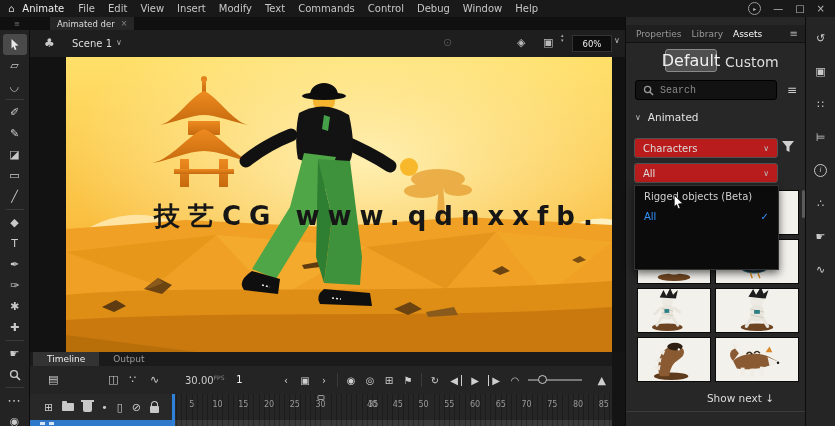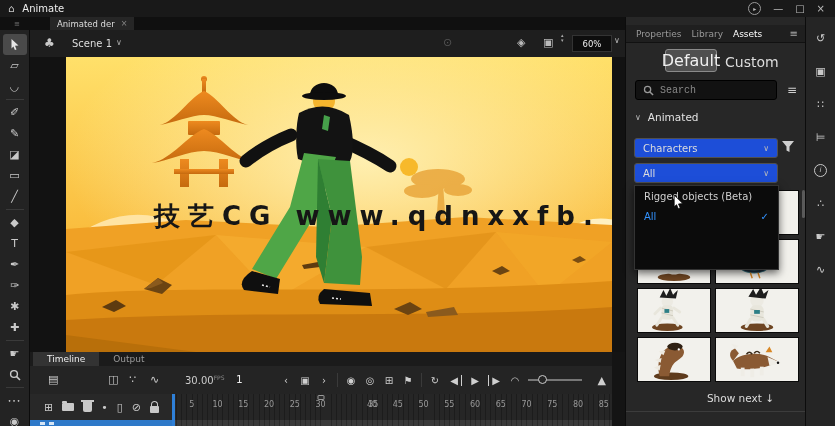--- a/index.html
+++ b/index.html
@@ -49,21 +49,21 @@
   #assets-menu{position:absolute;right:8px;top:11px;font-size:10px;color:#aaa;}
   #default-btn{position:absolute;left:39px;top:32px;width:50px;height:21px;background:#4f4f4f;border:1px solid #8a8a8a;
                border-radius:3px;color:#f0f0f0;font-size:16px;display:flex;align-items:center;justify-content:center;}
   #custom-btn{position:absolute;left:99px;top:37px;font-size:14px;color:#ddd;}
   #search-box{position:absolute;left:9px;top:63px;width:142px;height:20px;background:#121212;border:1px solid #000;
               border-radius:3px;display:flex;align-items:center;gap:6px;padding:0 7px;box-sizing:border-box;font-family:Liberation Mono, monospace;}
   #search-box .ph{font-size:10px;color:#8a8a8a;}
   #list-ico{position:absolute;right:9px;top:66px;font-size:12px;color:#cfcfcf;}
   #animated-hdr{position:absolute;left:9px;top:94px;font-size:10.5px;color:#e2e2e2;display:flex;gap:7px;align-items:center;}
   #animated-hdr .ch{font-size:8px;color:#bbb;}
-  .select{position:absolute;left:8px;width:144px;height:20px;background:#1d4ed8;border:1px solid #505050;
+  .select{position:absolute;left:8px;width:144px;height:20px;background:#b91c1c;border:1px solid #505050;
           border-radius:3px;display:flex;align-items:center;font-size:10px;color:#ddd;padding:0 8px;box-sizing:border-box;}
   .select .ch{margin-left:auto;font-size:8px;color:#bbb;}
   #funnel{position:absolute;right:11px;top:123px;}
   
   .thumb{position:absolute;background:#f2f1ec;border:1px solid #0a0a0a;box-sizing:border-box;overflow:hidden;}
   #thumb-scroll{position:absolute;left:176px;top:173px;width:3px;height:28px;background:#5a5a5a;border-radius:2px;}
   #show-next{position:absolute;right:32px;top:375px;font-size:10.5px;color:#ddd;}
   #assets-divider{position:absolute;left:0;top:394px;width:180px;height:1px;background:#3c3c3c;}
   
   #dropdown{position:absolute;left:8px;top:168px;width:143px;height:83px;background:#0b0b0b;border:1px solid #333;
@@ -124,20 +124,33 @@
   svg text{font-family:"DejaVu Sans","Liberation Sans",sans-serif;}
 </style>
 </head>
 <body>
 
 <div id="app">
 
   <div id="menubar" class="abs">
     <span style="margin:0 8px;font-size:10px;color:#ccc;">⌂</span>
     <span class="app">Animate</span>
+    <span id="menu-items">
+        <span>File</span>
+        <span>Edit</span>
+        <span>View</span>
+        <span>Insert</span>
+        <span>Modify</span>
+        <span>Text</span>
+        <span>Commands</span>
+        <span>Control</span>
+        <span>Debug</span>
+        <span>Window</span>
+        <span>Help</span>
+      </span>
     <span id="win-controls">
         <span class="circle-play">▸</span>
         <span>—</span>
         <span>□</span>
         <span>×</span>
       </span>
   </div>
 
   <div id="tabbar" class="abs">
     <span style="margin-left:14px;font-size:7px;color:#777;">≡</span>

